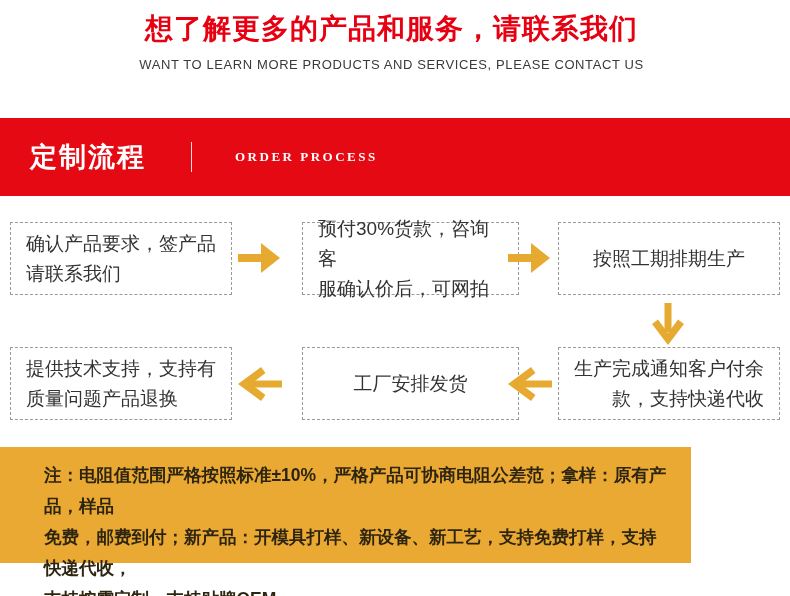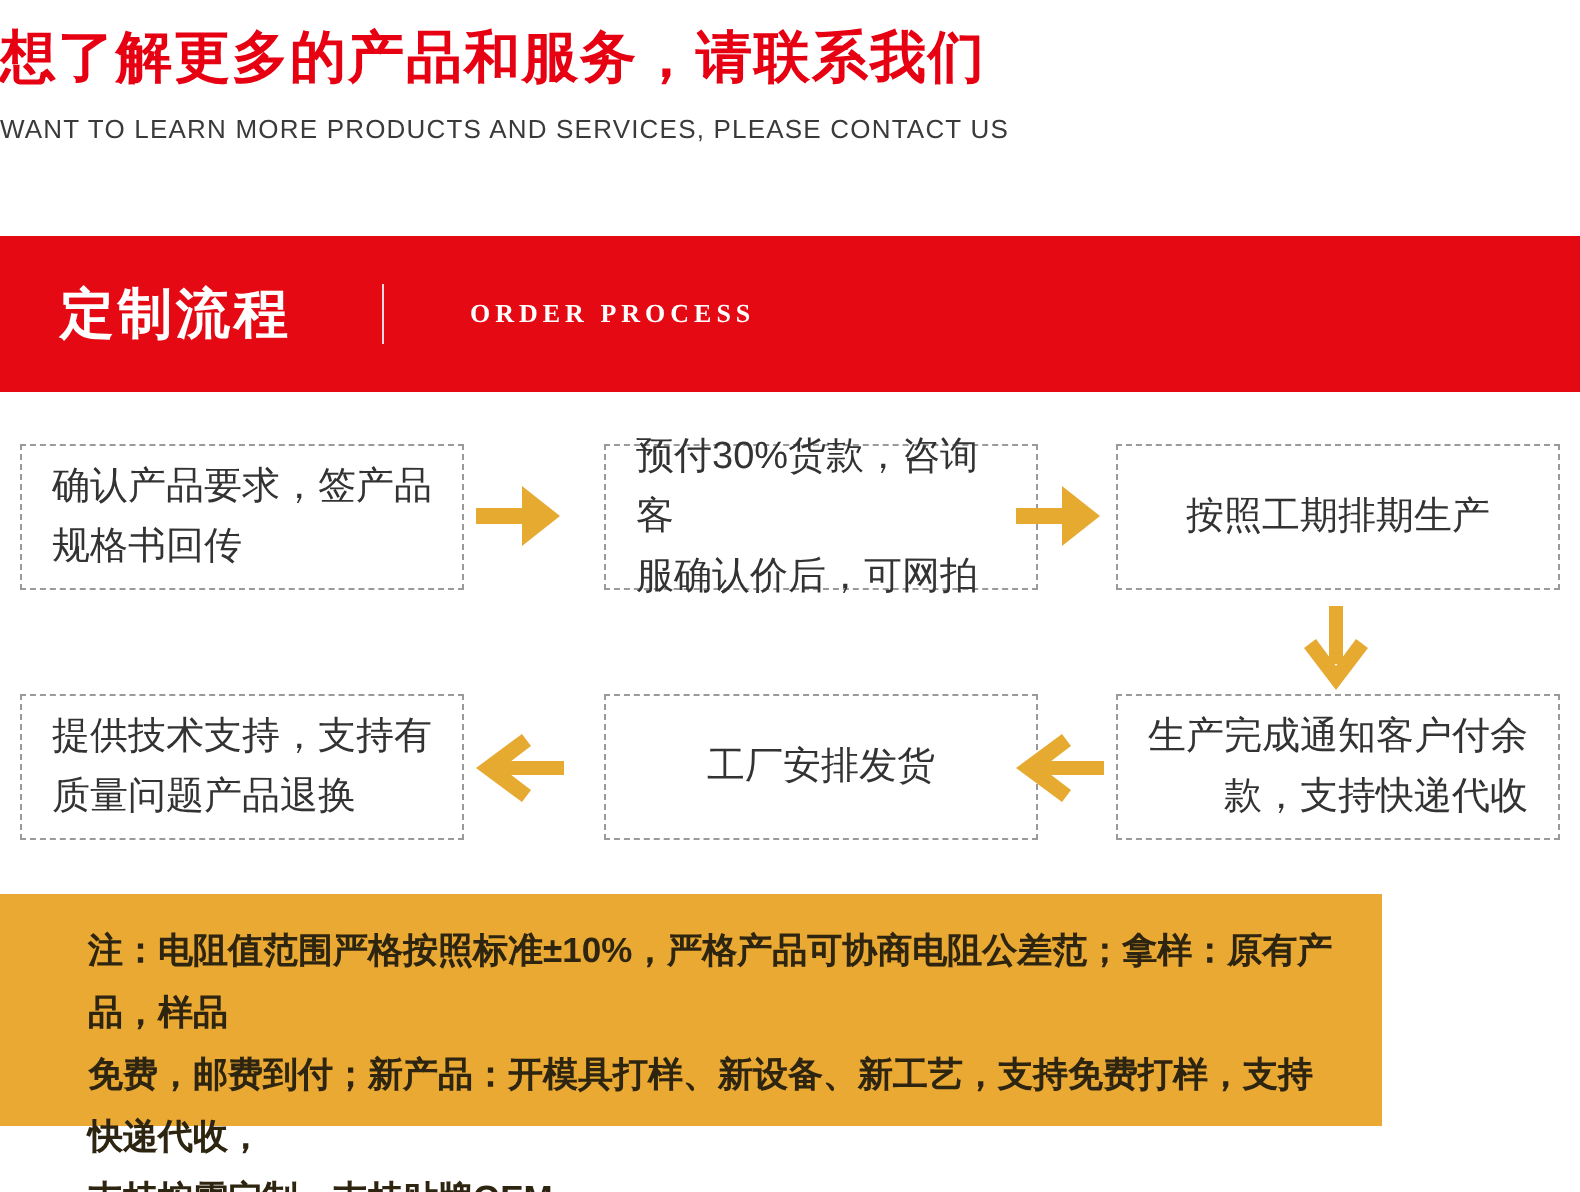--- a/index.html
+++ b/index.html
@@ -9,21 +9,21 @@
   .stage {
     position: relative;
     width: 790px;
     height: 596px;
     background: #ffffff;
     overflow: hidden;
     margin: 0 auto;
   }
 
   
-  .hdr { position: absolute; top: 0; left: 0; width: 783px; }
+  .hdr { position: absolute; top: 0; left: 0; width: 783px; text-align: center; }
   .hdr-title {
     margin-top: 10px;
     font-size: 28px;
     font-weight: 700;
     color: #e60012;
     letter-spacing: 1px;
   }
   .hdr-sub {
     margin-top: 9px;
     font-size: 13px;
@@ -120,21 +120,21 @@
 
   <div class="banner">
     <span class="banner-cn">定制流程</span>
     <span class="banner-divider"></span>
     <span class="banner-en">ORDER PROCESS</span>
   </div>
 
   <div>
 
     <div class="box b1 row1">确认产品要求，签产品
-规格书回传</div>
+请联系我们</div>
 
     <span class="arrow ar1">
       <svg width="42" height="38" viewBox="0 0 42 38">
         <rect x="0" y="15" width="24" height="8" fill="#e6aa31"></rect>
         <polygon points="23,4 42,19 23,34" fill="#e6aa31"></polygon>
       </svg>
     </span>
 
     <div class="box b2 row1">预付30%货款，咨询客
 服确认价后，可网拍</div>

